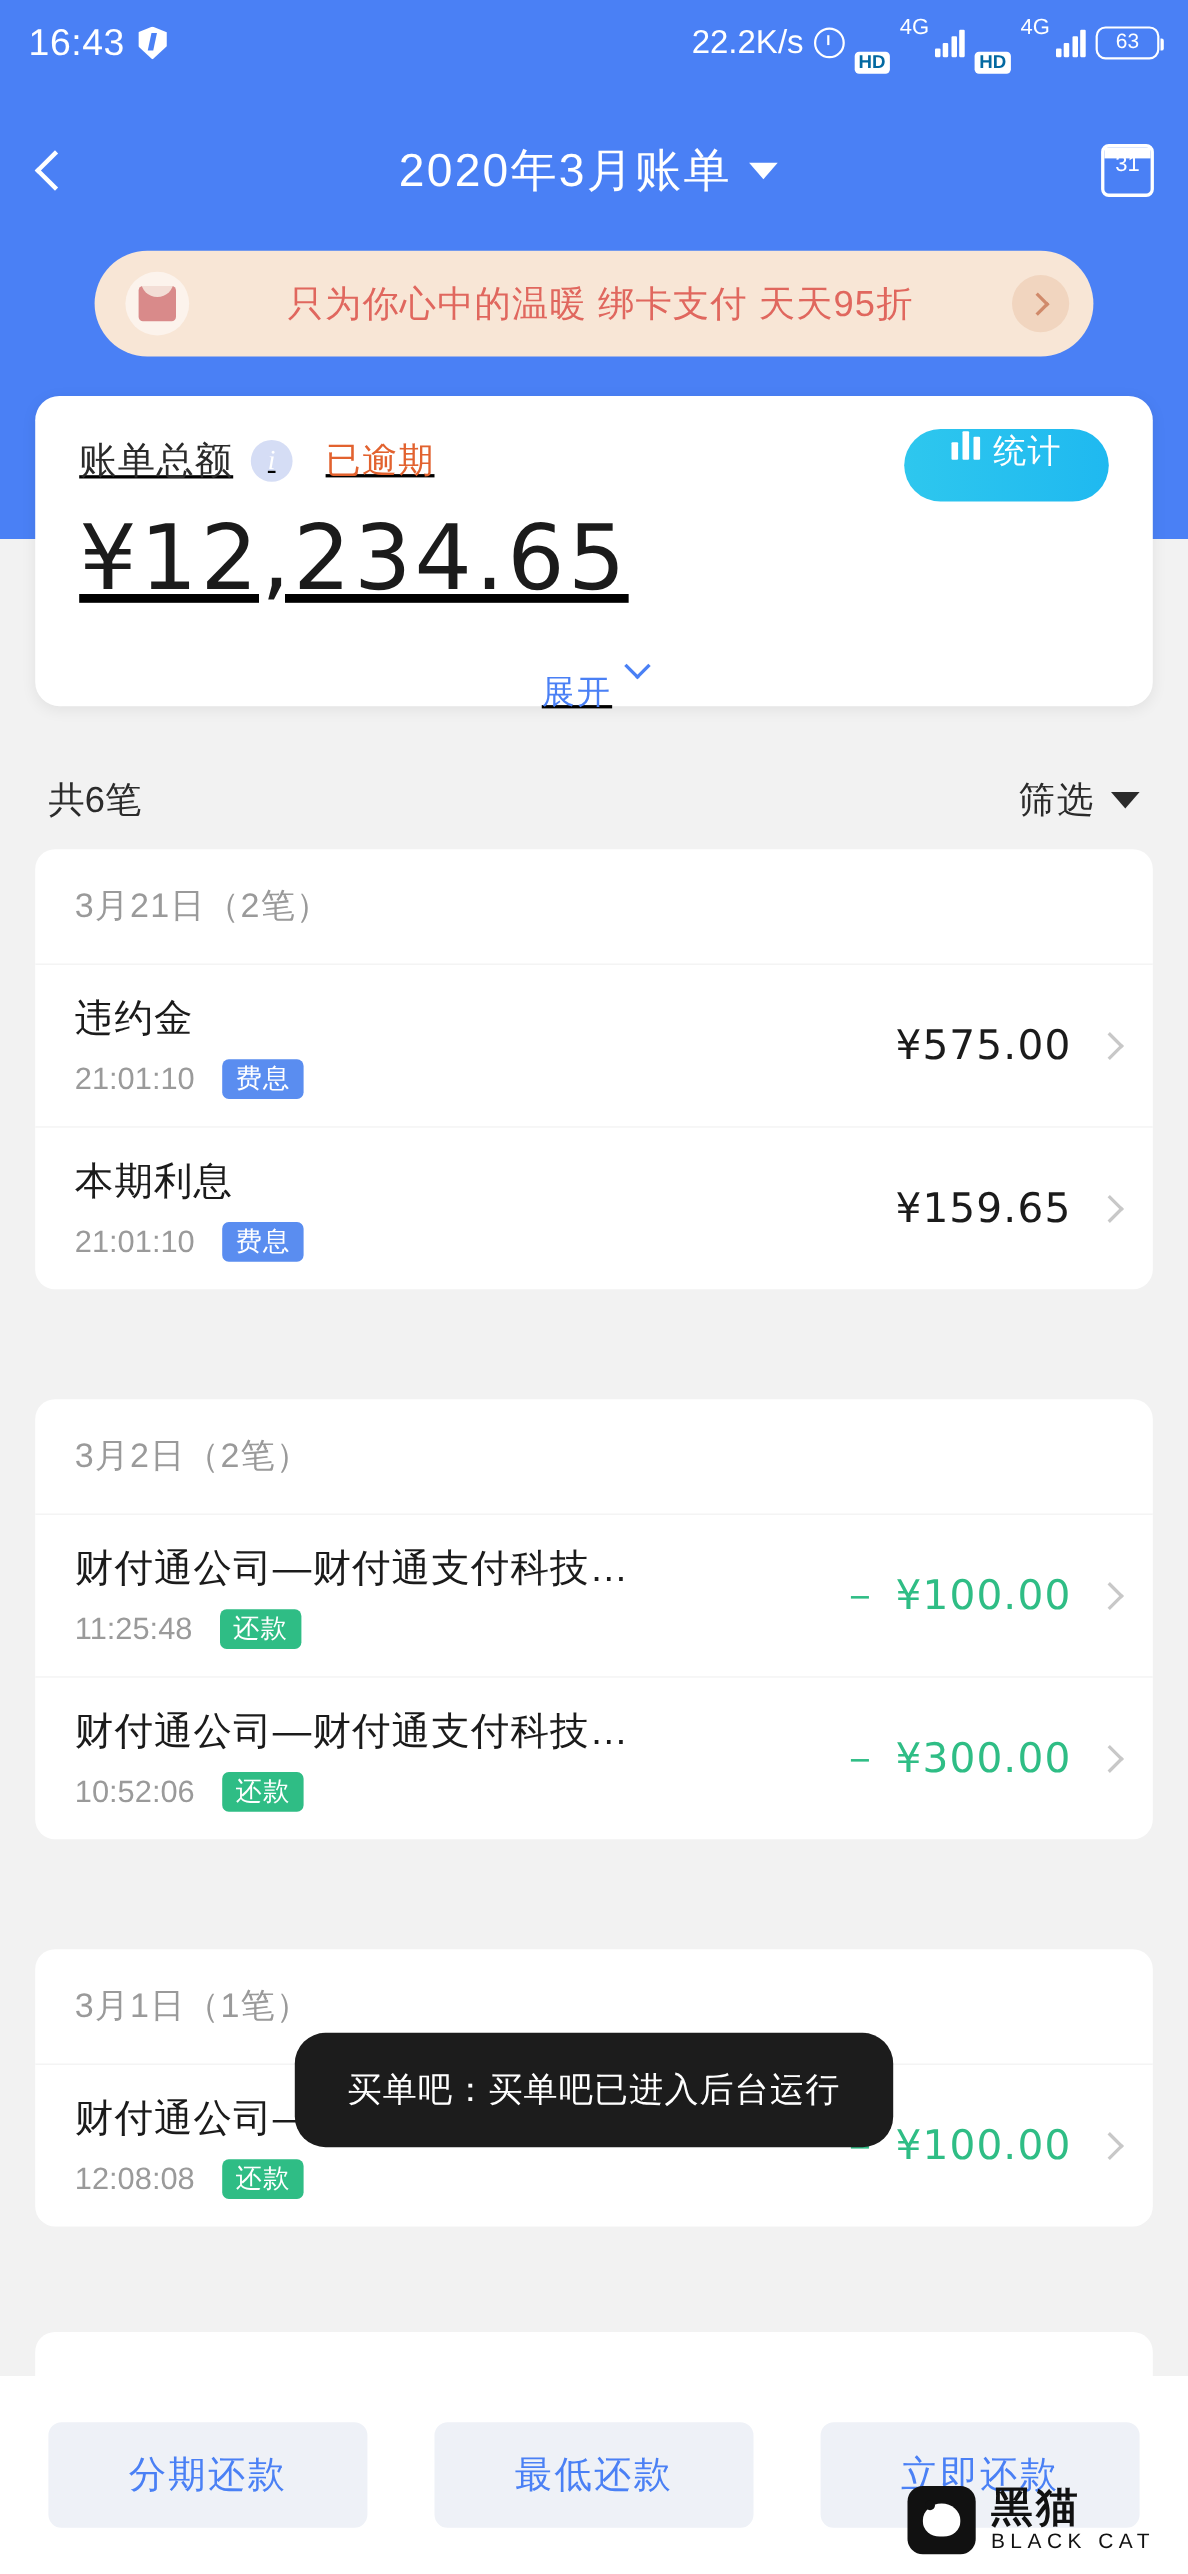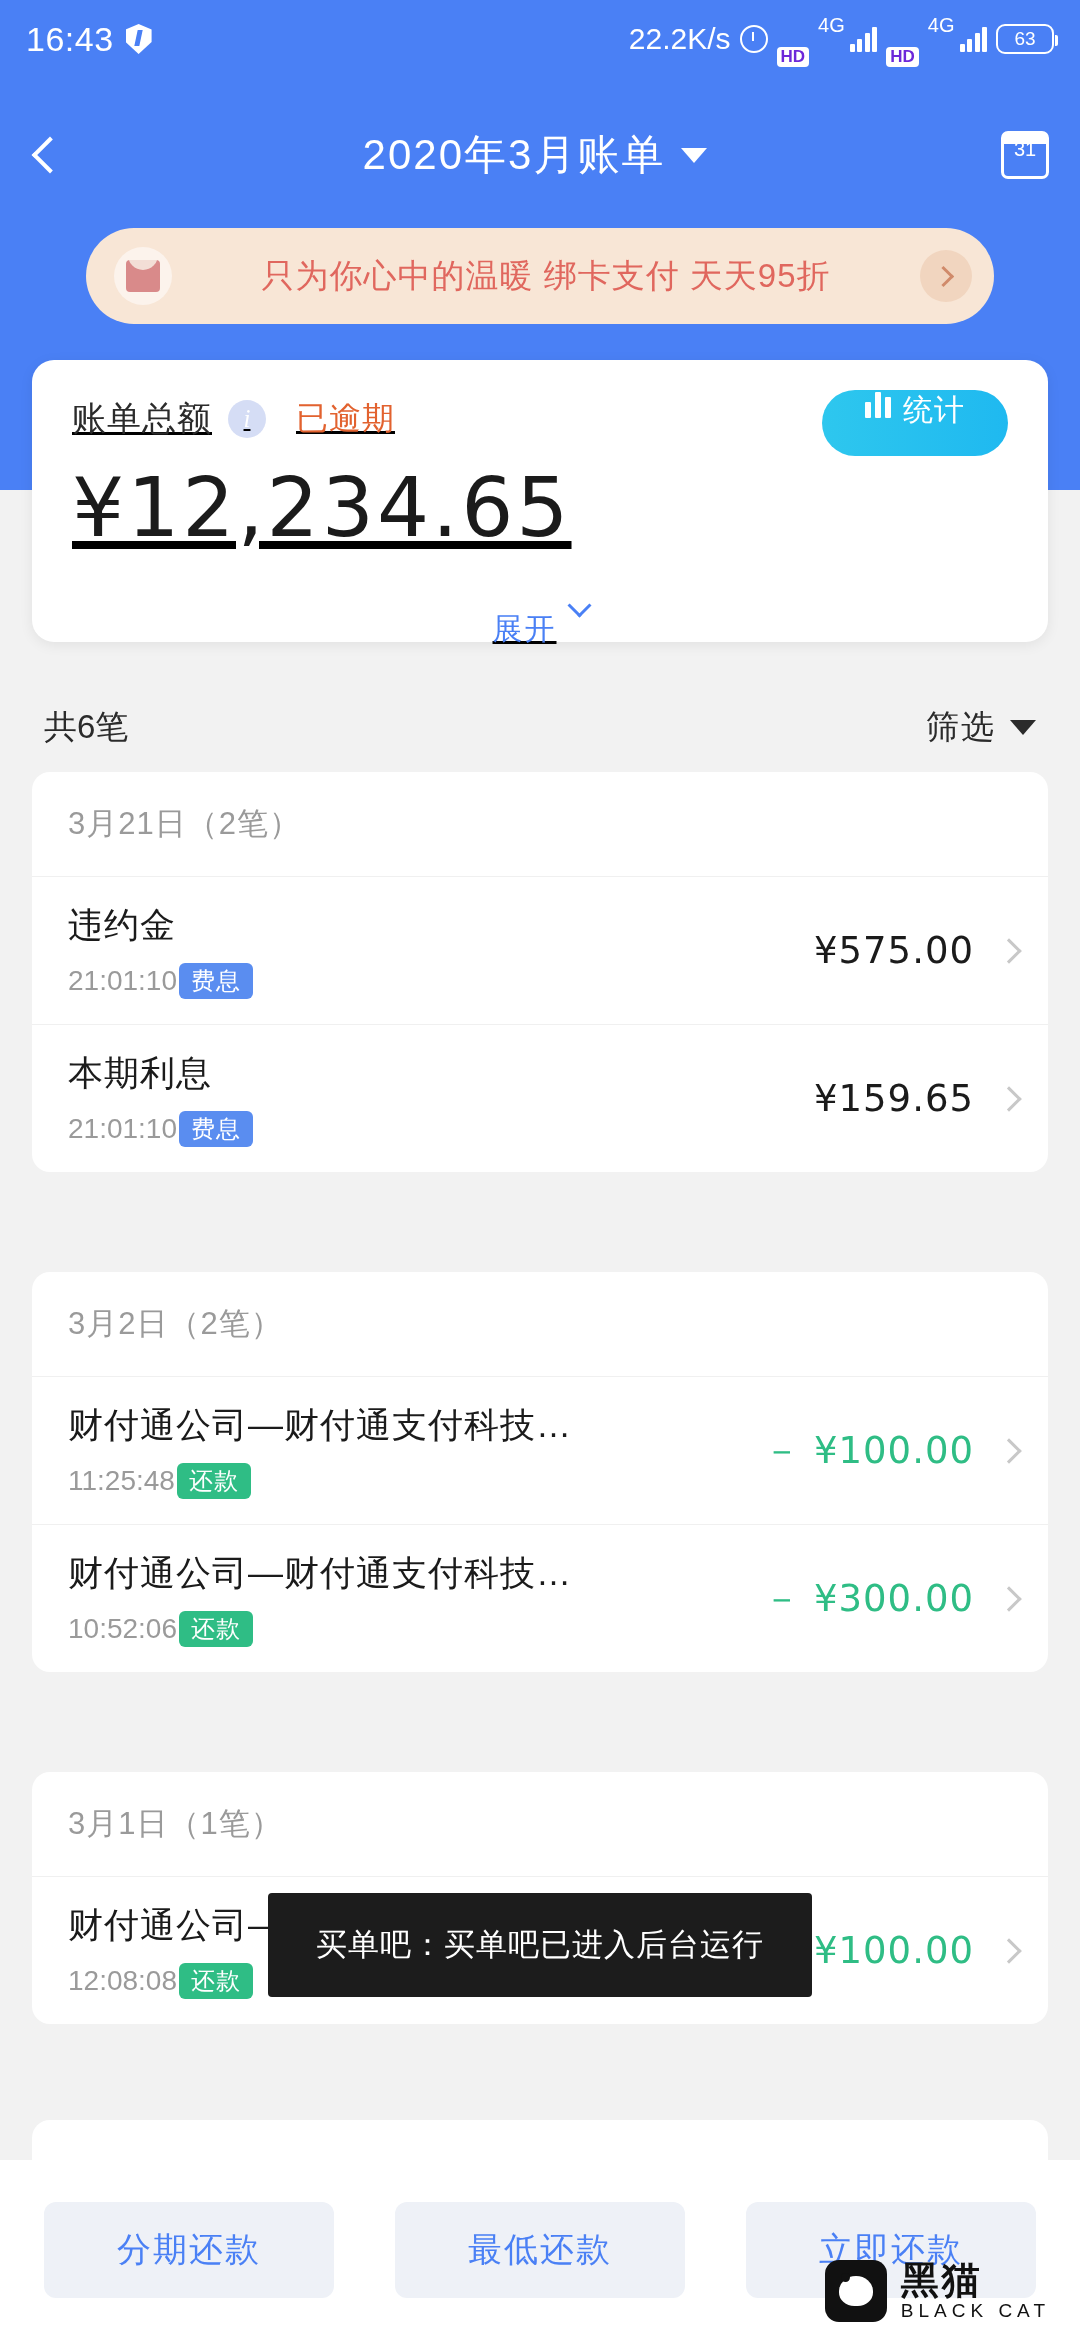--- a/index.html
+++ b/index.html
@@ -47,21 +47,21 @@
   .sb-speed { font-size: 30px; }
   .sb-alarm {
     width: 28px; height: 28px; border: 2.5px solid #fff;
     border-radius: 50%; position: relative;
   }
   .sb-alarm::before {
     content: ""; position: absolute; left: 10px; top: 5px;
     width: 2.5px; height: 9px; background: #fff;
   }
   .sb-hd {
-    font-size: 17px; font-weight: bold; color: #6d28d9;
+    font-size: 17px; font-weight: bold; color: #0369a1;
     background: #fff; border-radius: 4px; padding: 1px 4px;
     line-height: 1.1;
     margin-top: 36px;
   }
   .sb-4g {
     font-size: 20px; color: #fff; line-height: 1;
     margin-right: -4px; align-self: flex-start; margin-top: 4px;
   }
   .sb-bars { display: flex; align-items: flex-end; gap: 2.5px; height: 26px; }
   .sb-bars i { width: 5px; background: #fff; border-radius: 1px; display: block; }
@@ -233,44 +233,44 @@
   .txn {
     height: 148px; display: flex; align-items: center;
     padding: 0 30px 0 36px; border-top: 1px solid #f0f0f0;
   }
   .txn-left { flex: 1; min-width: 0; }
   .txn-title {
     font-size: 35px; color: #1b1b1b; letter-spacing: 1px;
     white-space: nowrap; overflow: hidden; text-overflow: ellipsis;
     max-width: 620px;
   }
-  .txn-sub { display: flex; align-items: center; gap: 2px; margin-top: 14px; }
+  .txn-sub { display: flex; align-items: center; gap: 25px; margin-top: 14px; }
   .txn-time { font-size: 28px; color: #9a9a9a; }
   .tag {
     font-size: 24px; color: #fff; border-radius: 6px;
     padding: 4px 12px; letter-spacing: 1px; line-height: 1.2;
   }
   .tag.fee { background: #5a8df0; }
   .tag.repay { background: #2fbd85; }
   .txn-amt {
     font-size: 37px; color: #1b1b1b; white-space: nowrap;
     font-family: "DejaVu Sans", sans-serif; letter-spacing: 1px;
   }
   .txn-amt.green { color: #2fbd85; }
   .row-chevron {
     width: 18px; height: 18px; margin-left: 26px; flex: none;
     border-right: 3px solid #c8c8c8; border-bottom: 3px solid #c8c8c8;
     transform: rotate(-45deg);
   }
 
   
   .toast {
-    position: absolute; left: 268px; top: 1893px;
+    position: absolute; left: 268px; top: 1848px;
     width: 544px; height: 104px;
-    background: #1c1c1c; border-radius: 4px;
+    background: #1c1c1c; border-radius: 28px;
     display: flex; align-items: center; justify-content: center;
     color: #ffffff; font-size: 31px; letter-spacing: 1px;
     z-index: 30;
   }
 
   
   .bottom-bar {
     position: absolute; left: 0; bottom: 0; width: 1080px; height: 180px;
     background: #ffffff; display: flex; align-items: center;
     justify-content: space-between; padding: 0 44px;

